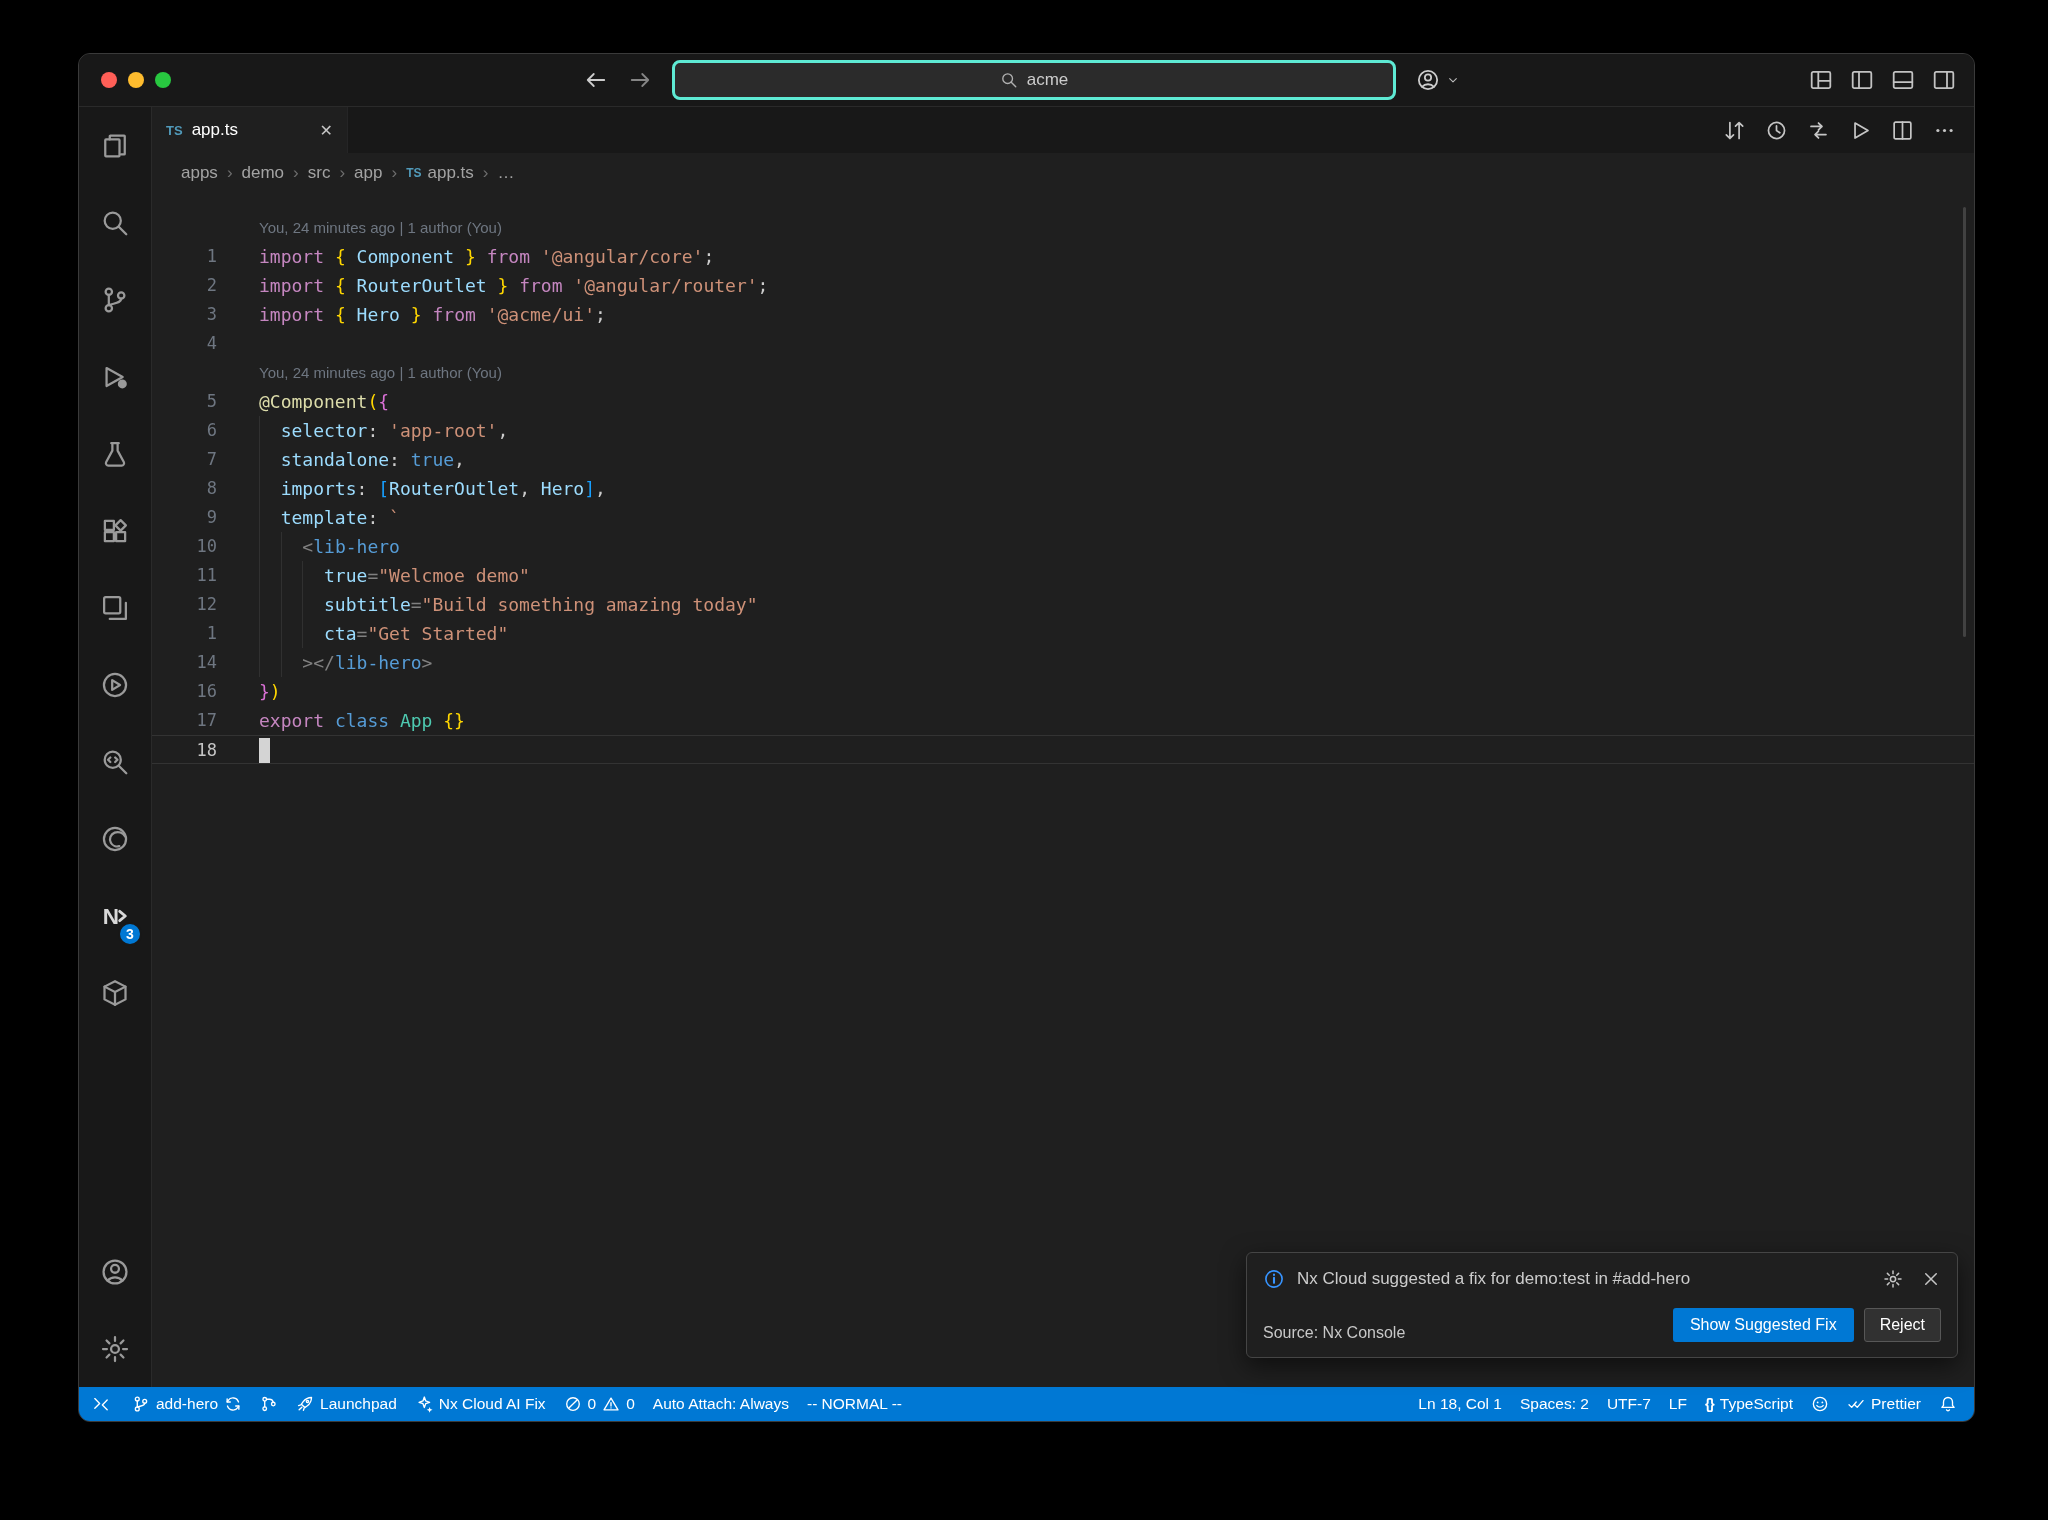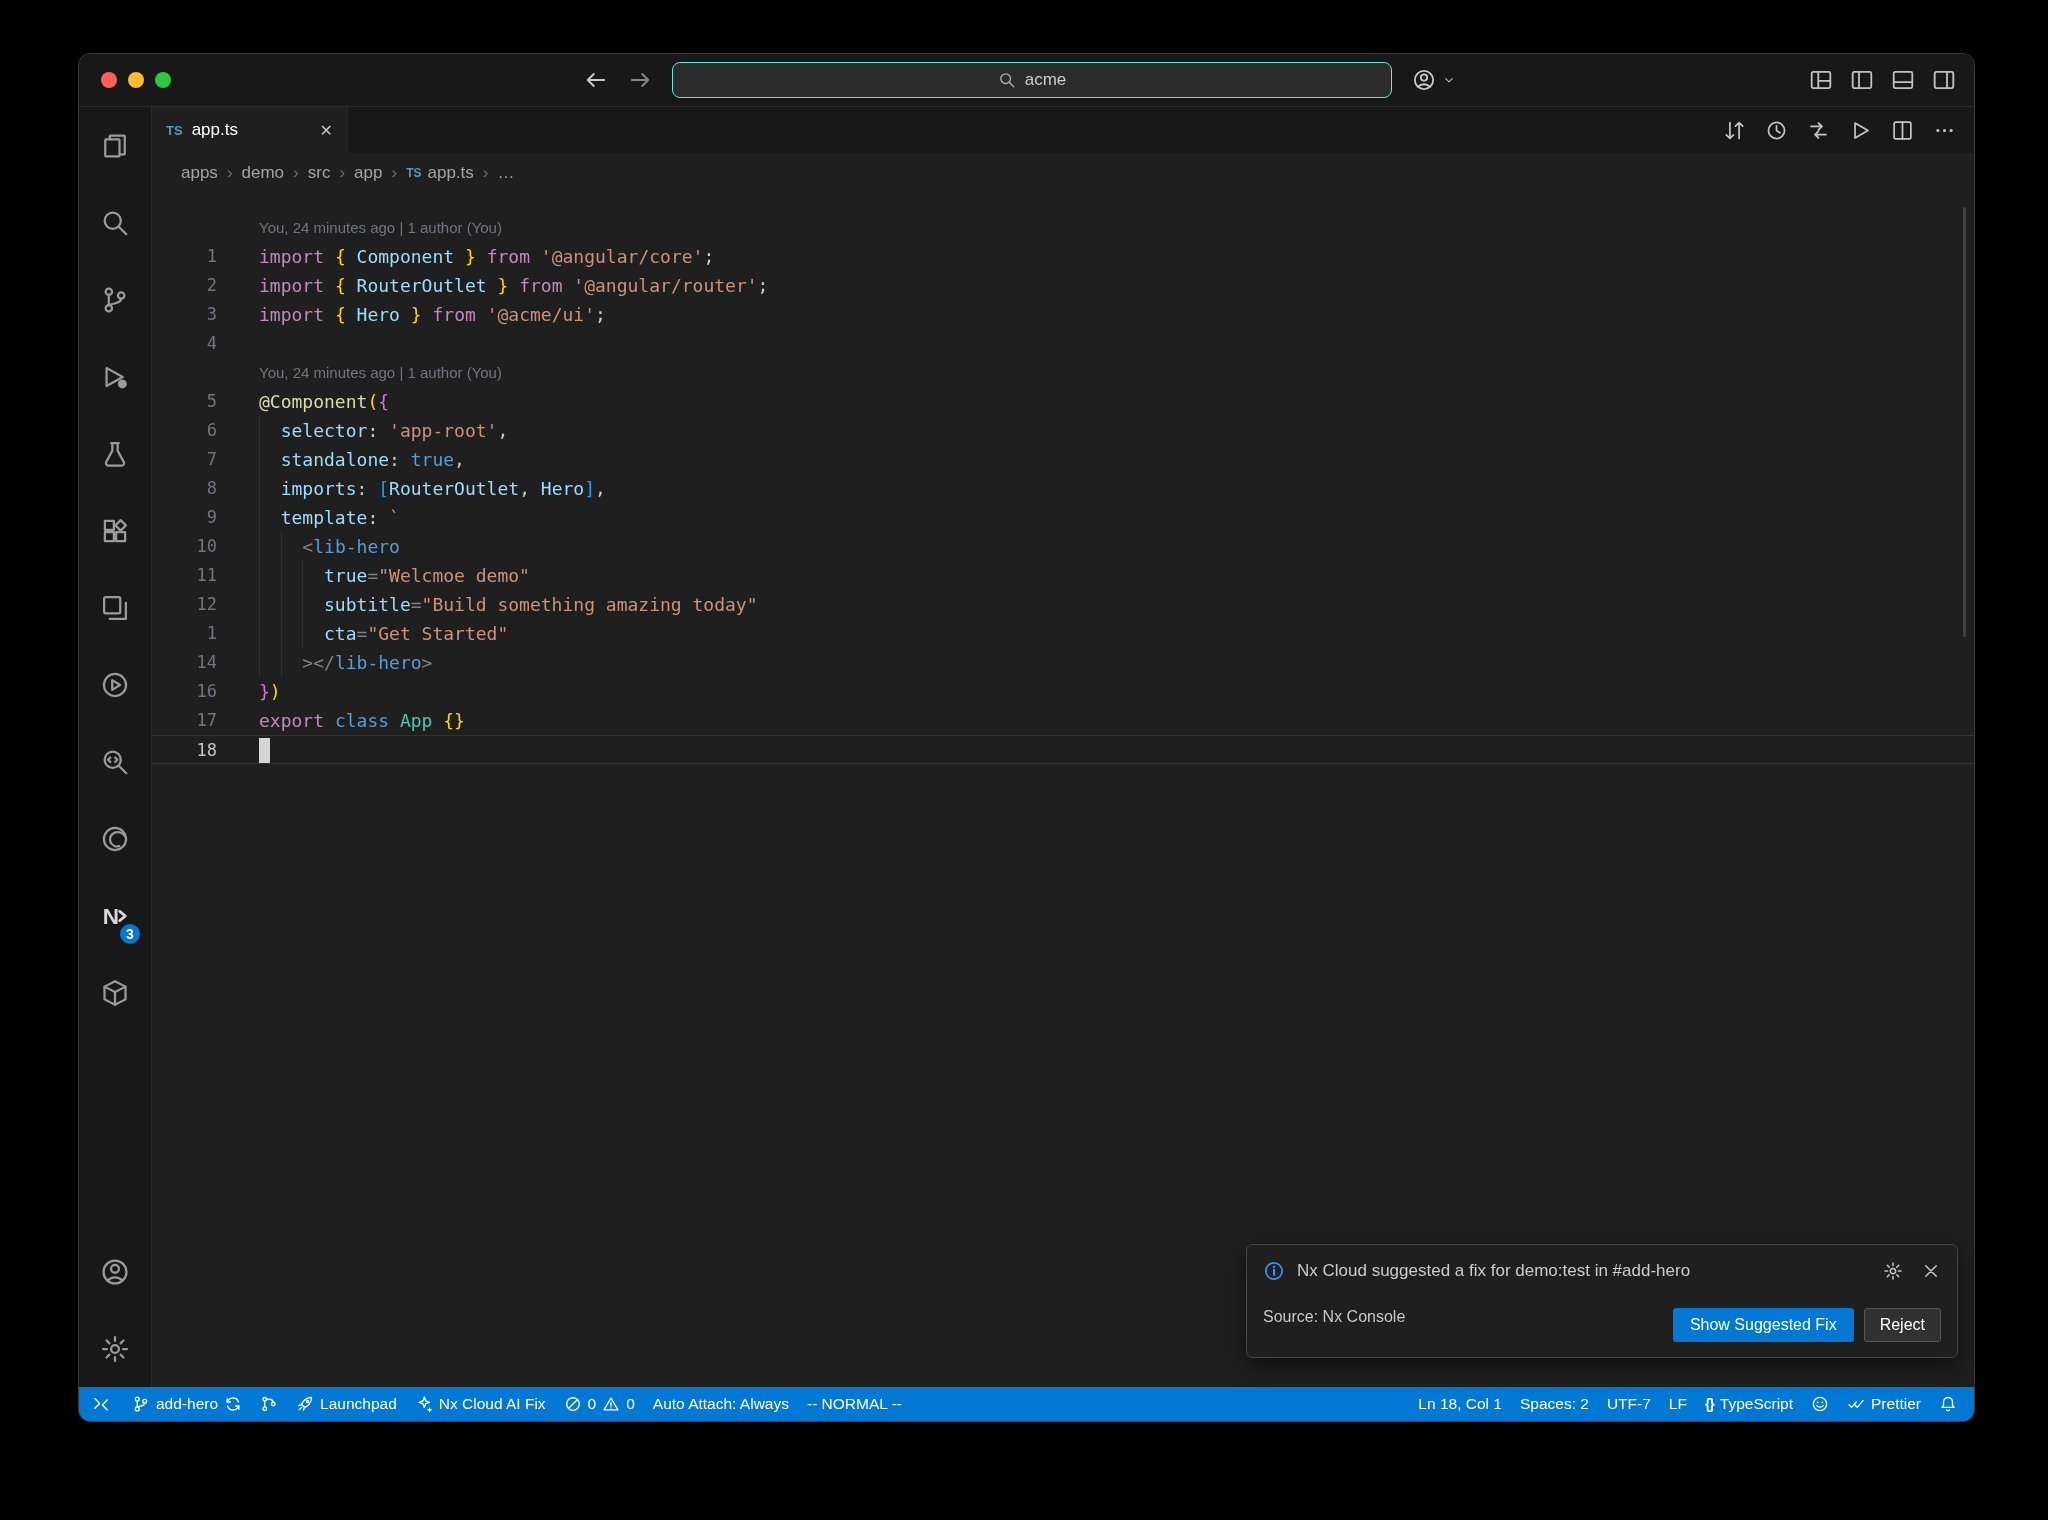--- a/index.html
+++ b/index.html
@@ -15,21 +15,21 @@
   .titlebar{height:52px;background:var(--chrome-bg);border-bottom:1px solid #2a2a2a;
     display:flex;align-items:center;position:relative;flex:none;}
   .traffic{display:flex;gap:11px;margin-left:22px;}
   .dot{width:16px;height:16px;border-radius:50%;}
   .dot.red{background:var(--traffic-red);} .dot.yellow{background:var(--traffic-yellow);} .dot.green{background:var(--traffic-green);}
   .tb-center{position:absolute;left:505px;top:0;height:52px;display:flex;align-items:center;gap:20px;}
   .icon{display:inline-flex;align-items:center;justify-content:center;color:inherit;}
   .icon svg{width:100%;height:100%;display:block;}
   .tb-ic{width:24px;height:24px;color:#cccccc;}
   .dimmed{color:#858585;}
-  .command-center{width:718px;height:34px;background:#2b2b2b;border:1px solid #5eead4;
+  .command-center{width:718px;height:34px;background:#2b2b2b;border:3px solid #5eead4;
     border-radius:8px;display:flex;align-items:center;justify-content:center;gap:9px;
     color:#cccccc;font-size:17px;}
   .cc-ic{width:18px;height:18px;color:#b0b0b0;}
   .small-ic{width:14px;height:14px;color:#bbbbbb;margin-left:-14px;}
   .tb-right{position:absolute;right:18px;top:0;height:52px;display:flex;align-items:center;gap:17px;color:#c3c3c3;}
   .tb-right .icon{width:24px;height:24px;}
 
   
   .main{flex:1;display:flex;min-height:0;}
   .activity{width:72px;background:var(--chrome-bg);border-right:1px solid #2a2a2a;
@@ -93,21 +93,21 @@
   .braces-ic{font-size:14px;font-weight:bold;letter-spacing:-1px;}
 
   
   .toast{position:absolute;right:16px;bottom:63px;width:712px;background:#1f1f1f;
     border:1px solid #454545;border-radius:6px;padding:15px 16px;
     box-shadow:0 8px 24px rgba(0,0,0,.55);box-sizing:border-box;}
   .toast-row1{display:flex;align-items:center;gap:12px;color:#cccccc;font-size:17px;}
   .info-ic{width:22px;height:22px;color:var(--info-blue);flex:none;}
   .toast-title{flex:1;}
   .toast-ic{width:20px;height:20px;color:#c5c5c5;margin-left:6px;}
-  .toast-row2{display:flex;align-items:flex-start;margin-top:26px;font-size:16px;color:#c8c8c8;}
+  .toast-row2{display:flex;align-items:flex-end;margin-top:18px;font-size:16px;color:#c8c8c8;}
   .toast-buttons{margin-left:auto;display:flex;gap:10px;}
   .btn-primary{background:var(--accent-blue);color:#fff;border:none;border-radius:3px;
     padding:8px 17px;font-size:16px;font-family:"Liberation Sans",sans-serif;}
   .btn-secondary{background:#313131;color:#fff;border:1px solid #575757;border-radius:3px;
     padding:7px 15px;font-size:16px;font-family:"Liberation Sans",sans-serif;}
 </style>
 </head>
 <body>
 
 <div class="window">

